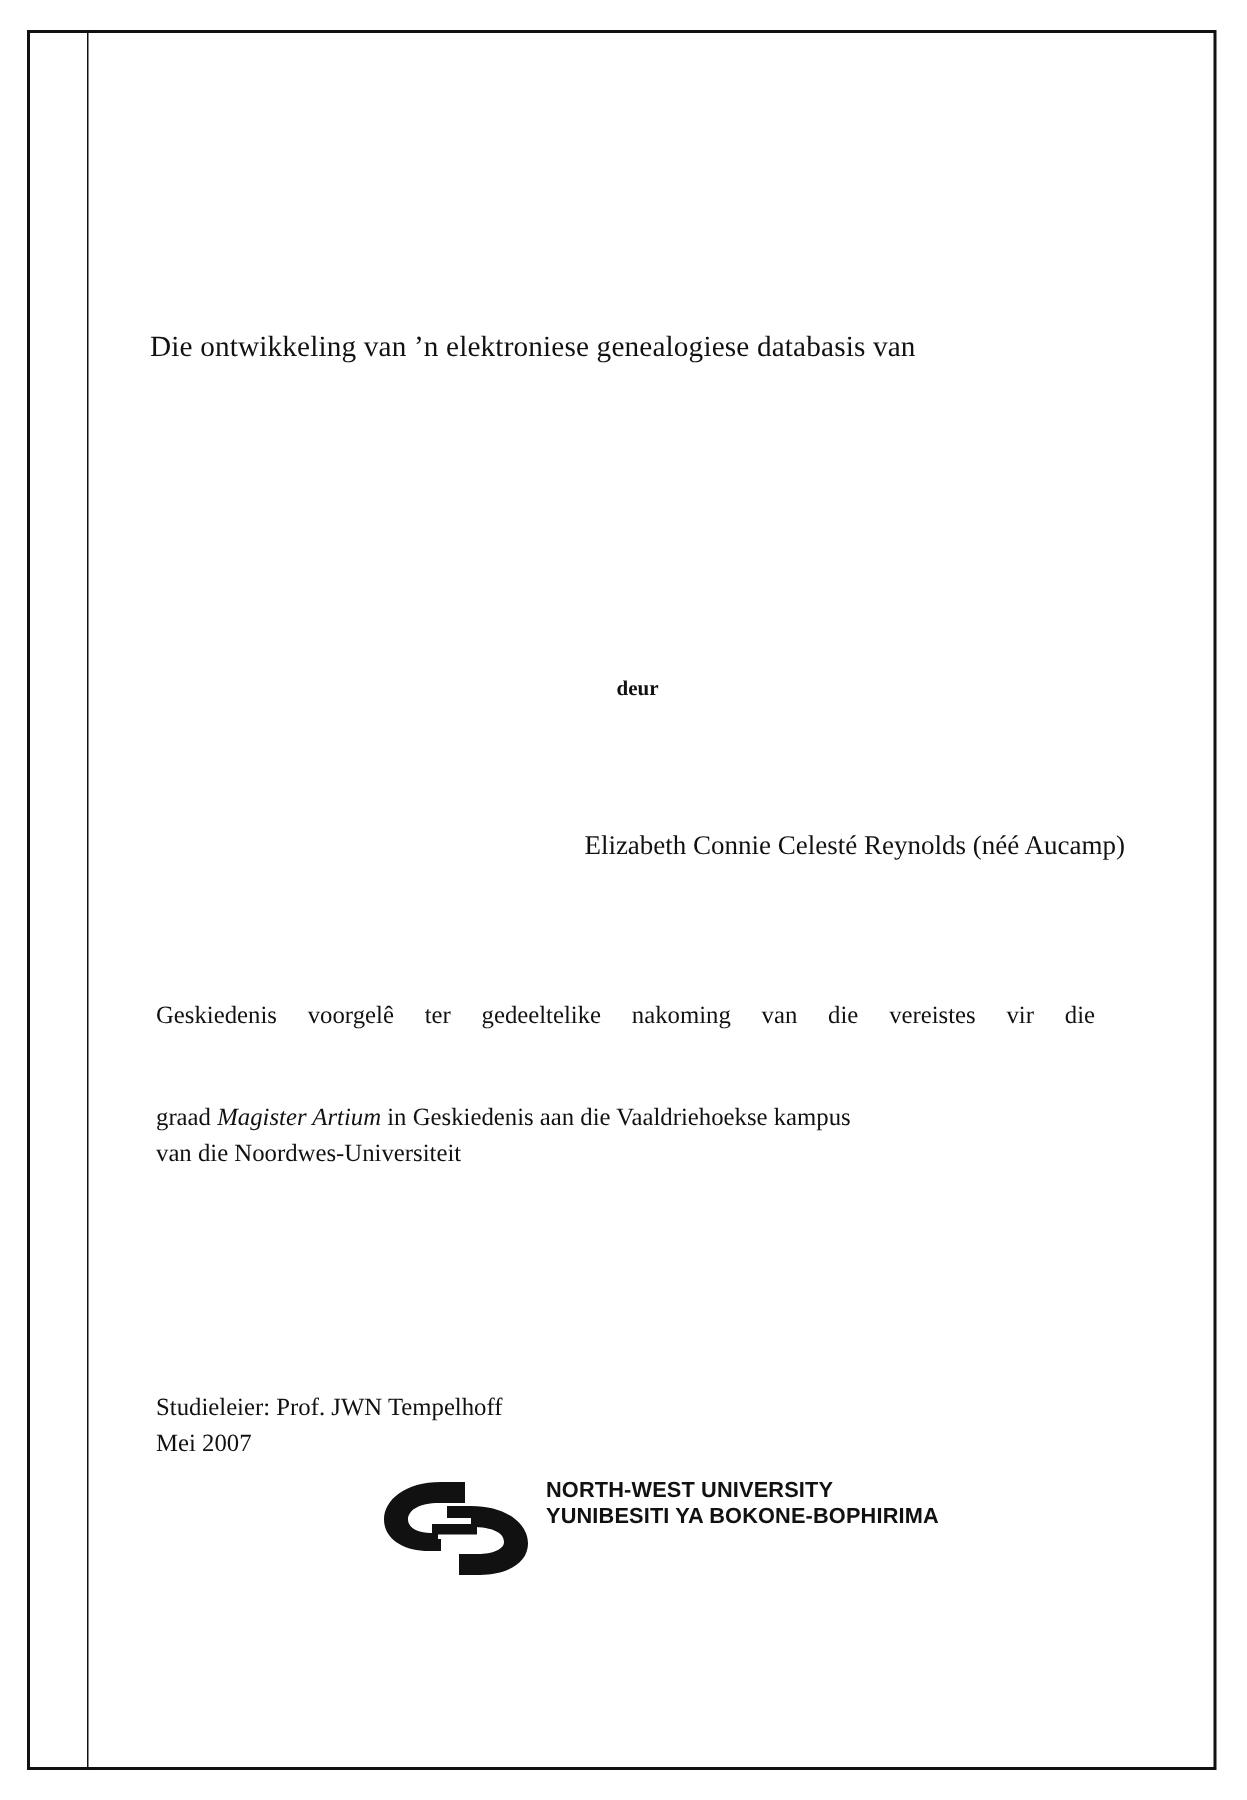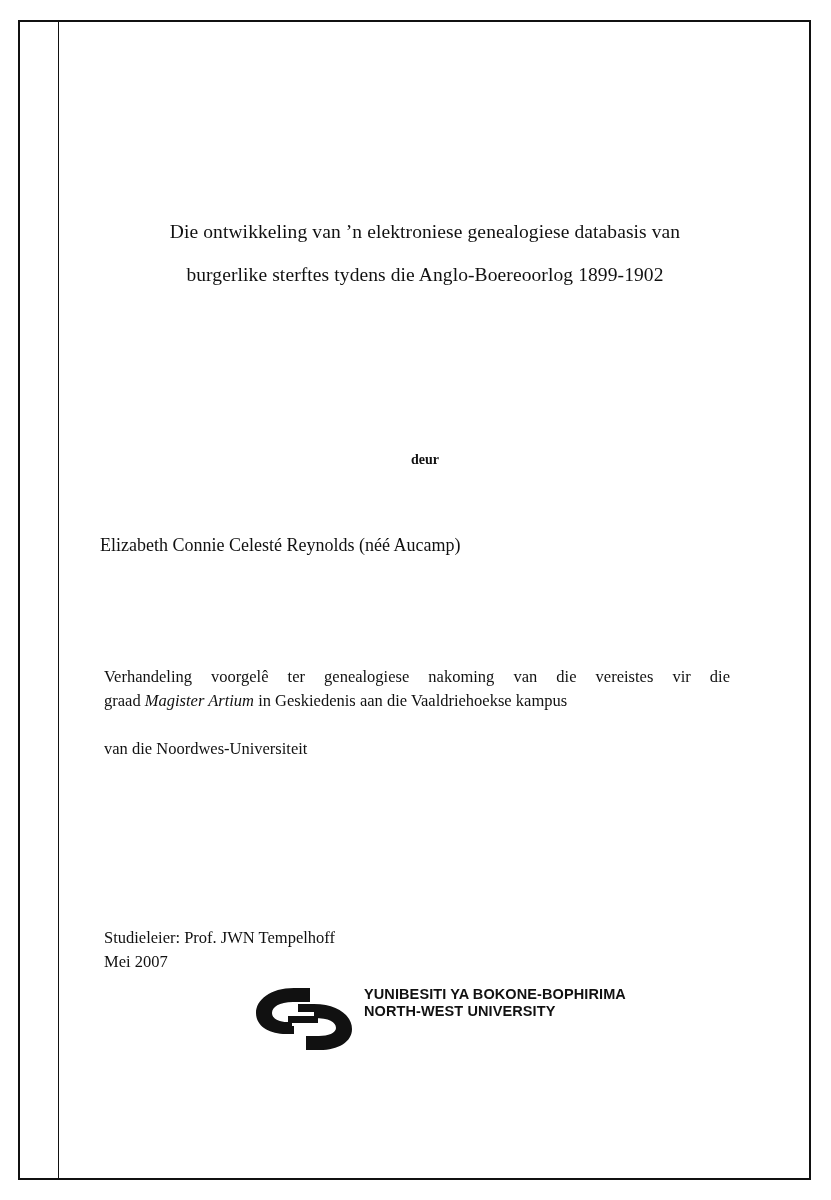--- a/index.html
+++ b/index.html
@@ -46,66 +46,65 @@
     left: 100px;
     top: 20px;
     width: 650px;
     height: 1160px;
   }
   .title {
     position: absolute;
     top: 190px;
     left: 0;
     width: 650px;
-    text-align: center;
     font-size: 19.5px;
     line-height: 43px;
     letter-spacing: 0.1px;
   }
   .title-line {
     display: block;
     white-space: nowrap;
   }
   .deur {
     position: absolute;
     top: 432px;
     left: 0;
     width: 650px;
     text-align: center;
     font-size: 14px;
     font-weight: bold;
   }
   .author {
     position: absolute;
-    top: 515px;
+    top: 533px;
     left: 0;
     width: 650px;
-    text-align: left;
+    text-align: right;
     font-size: 18px;
   }
   .statement {
     position: absolute;
     top: 645px;
     left: 4px;
     width: 626px;
     font-size: 16.5px;
     line-height: 24px;
     text-align: justify;
   }
   .statement .l1 {
     display: block;
     text-align: justify;
     text-align-last: justify;
   }
   .statement .l2 {
     display: block;
+    margin-top: 44px;
   }
   .statement .l3 {
     display: block;
-    margin-top: 24px;
   }
   .statement i {
     font-style: italic;
   }
   .supervisor {
     position: absolute;
     top: 886px;
     left: 4px;
     font-size: 16.5px;
     line-height: 24px;
@@ -148,45 +147,44 @@
 <body>
 
 <div class="page">
   <div class="scan-frame"></div>
   <div class="inner-edge"></div>
 
   <div class="content">
 
     <div class="title">
       <span class="title-line">Die ontwikkeling van ’n elektroniese genealogiese databasis van</span>
-      <span class="title-line">burgerlike sterftes tydens die Anglo-Boereoorlog 1899-1902</span>
     </div>
 
     <div class="deur">deur</div>
 
     <div class="author">Elizabeth Connie Celesté Reynolds (néé Aucamp)</div>
 
     <div class="statement">
-      <span class="l1">Verhandeling voorgelê ter genealogiese nakoming van die vereistes vir die</span>
+      <span class="l1">Geskiedenis voorgelê ter gedeeltelike nakoming van die vereistes vir die</span>
       <span class="l2"><span>graad </span><i>Magister Artium</i><span> in Geskiedenis aan die Vaaldriehoekse kampus</span></span>
       <span class="l3">van die Noordwes-Universiteit</span>
     </div>
 
     <div class="supervisor">
       <span>Studieleier: Prof. JWN Tempelhoff</span>
       <span>Mei 2007</span>
     </div>
 
     <div class="logo-block">
       <svg class="logo-mark" viewBox="0 0 112 74">
         <path d="M46 6 C22 6 8 18 8 31 C8 44 21 52 38 52 L46 52 L46 40 L39 40 C30 40 24 36 24 31 C24 25 31 20 45 20 L62 20 L62 6 Z" fill="#111111"></path>
         <path d="M66 22 C90 22 104 34 104 47 C104 60 90 68 72 68 L58 68 L58 54 L71 54 C80 54 88 51 88 46 C88 40 81 36 66 36 L50 36 L50 22 Z" fill="#111111"></path>
         <rect x="44" y="30" width="22" height="14" fill="#ffffff"></rect>
         <rect x="40" y="34" width="30" height="7" fill="#111111"></rect>
       </svg>
       <div class="logo-text">
+        <span>NORTH-WEST UNIVERSITY</span>
         <span>YUNIBESITI YA BOKONE-BOPHIRIMA</span>
-        <span>NORTH-WEST UNIVERSITY</span>
       </div>
     </div>
 
   </div>
 </div>
 
 </body></html>

